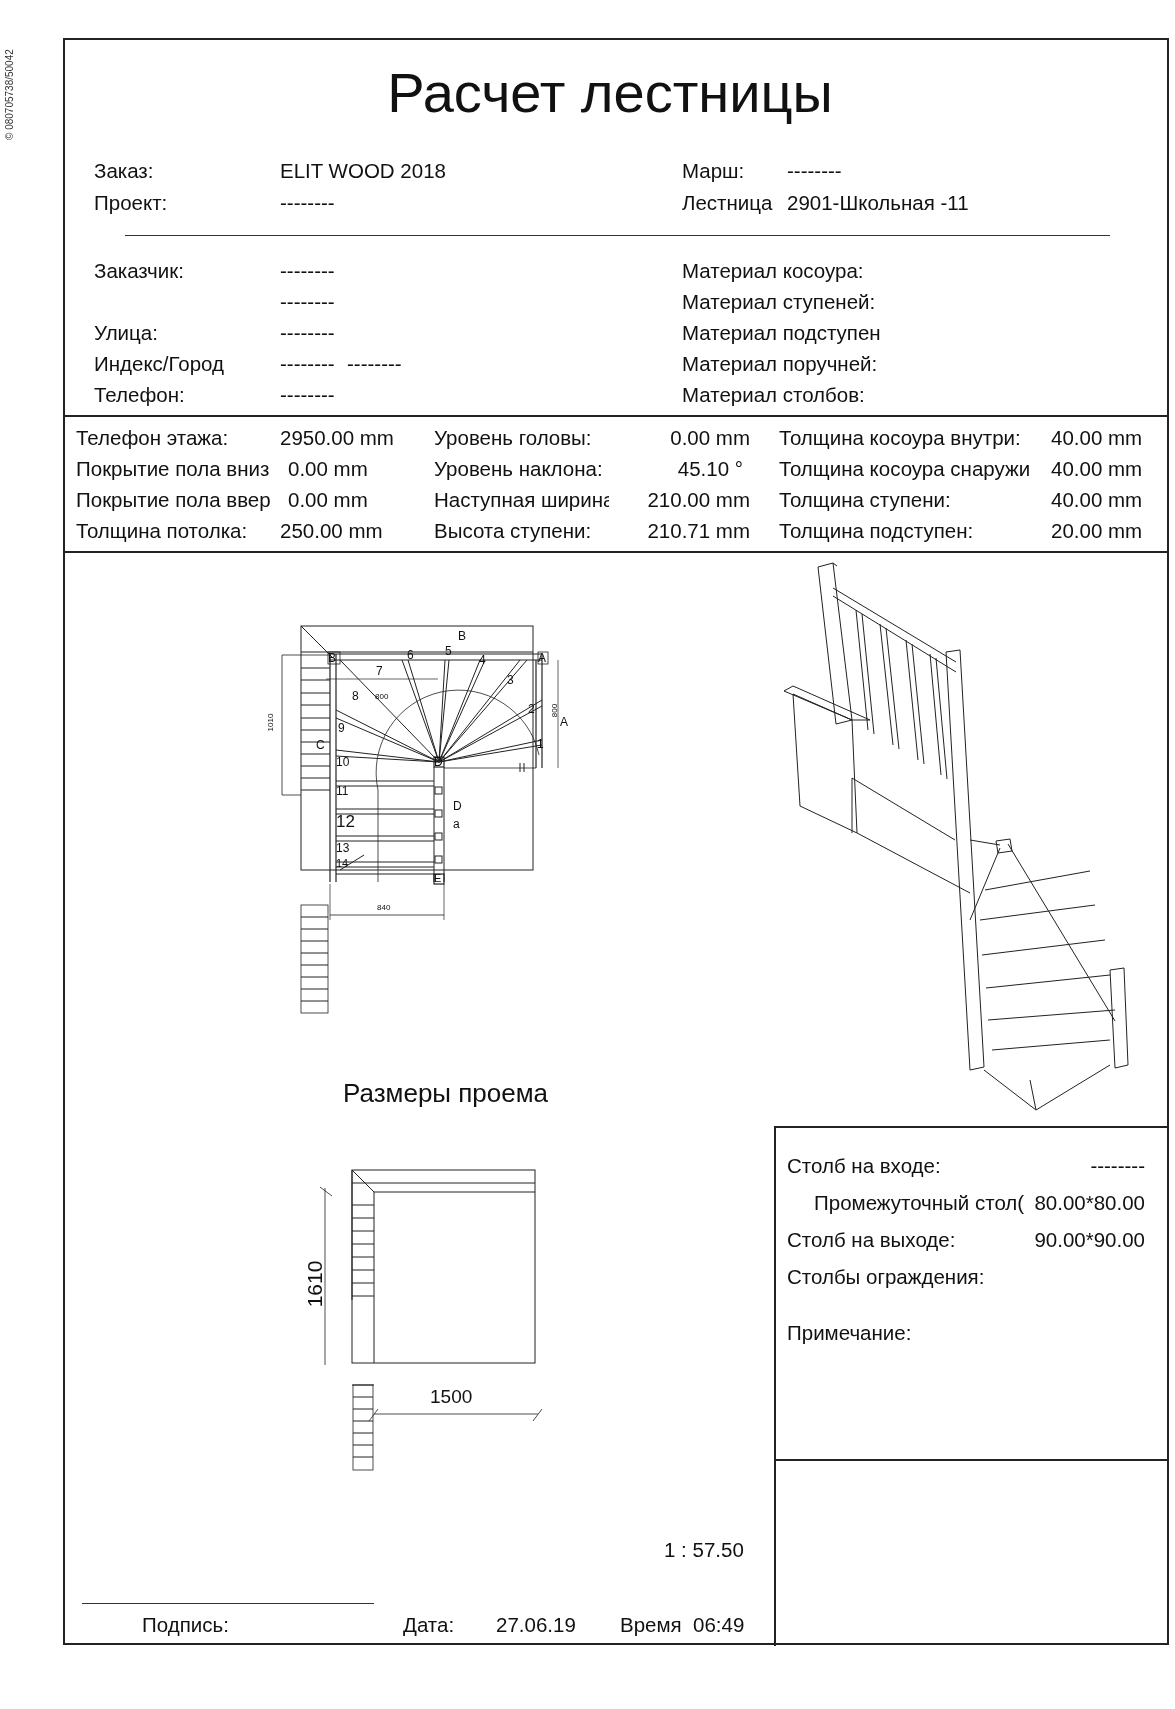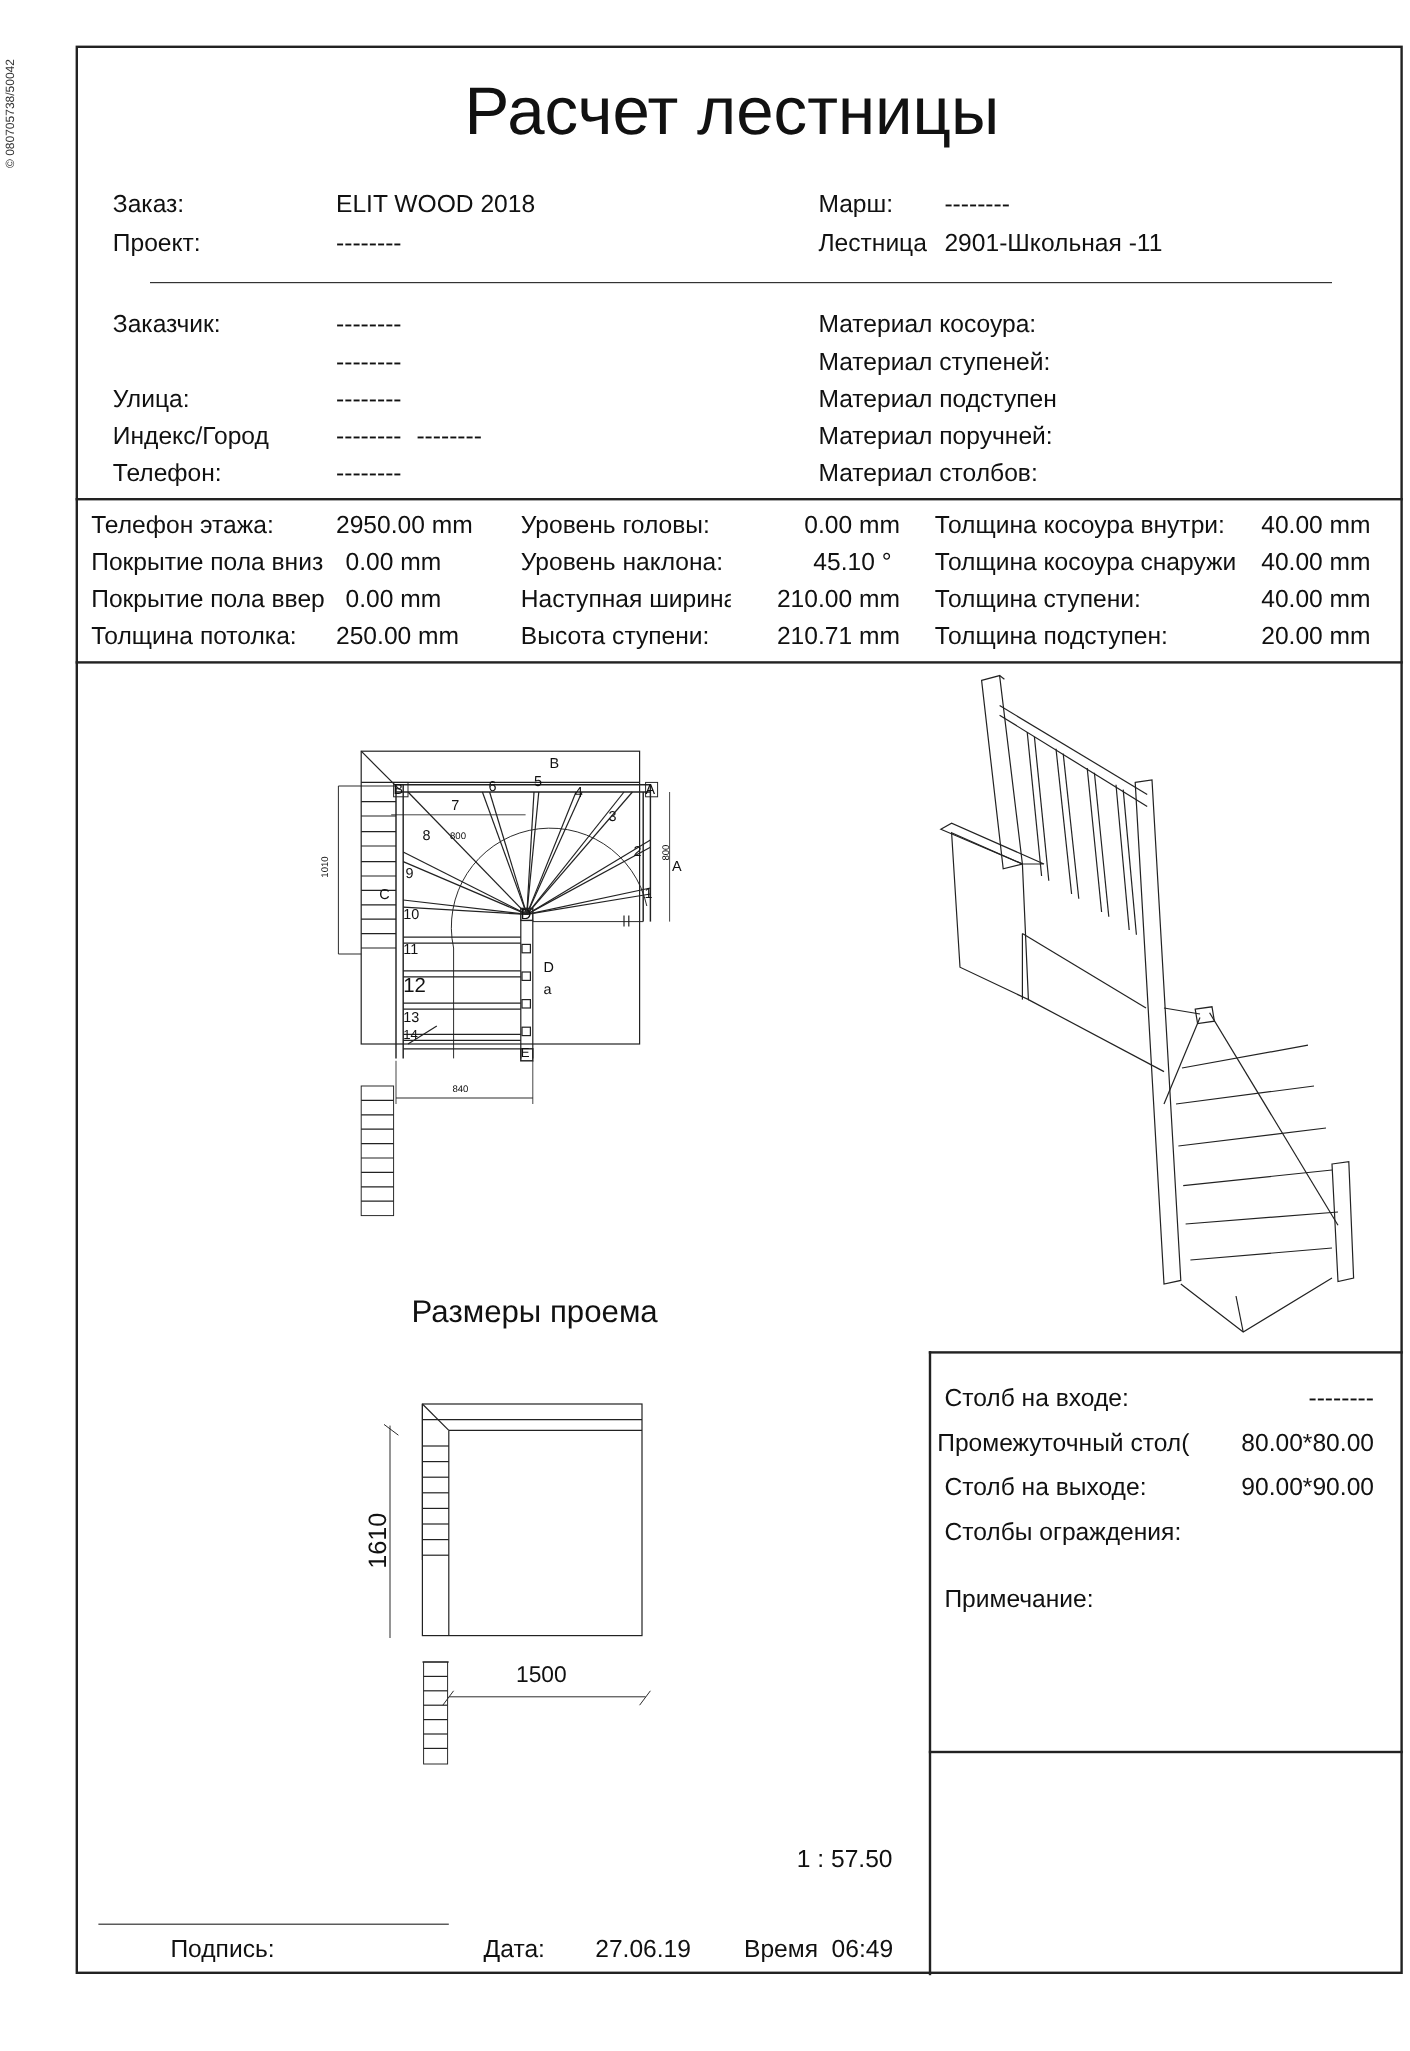--- a/index.html
+++ b/index.html
@@ -289,21 +289,21 @@
   <div class="abs" style="font-size:21px;left:292px;top:1272px;transform:rotate(-90deg)">1610</div>
   <div class="abs" style="font-size:19px;left:430px;top:1386px">1500</div>
 </div>
 
 <div class="hline" style="left:774px;width:395px;top:1126px"></div>
 <div class="vline" style="left:774px;top:1126px;height:520px"></div>
 <div class="hline" style="left:774px;width:395px;top:1459px"></div>
 <div>
   <div class="abs t20" style="left:787px;top:1154px">Столб на входе:</div>
   <div class="abs t20 right" style="left:1000px;width:145px;top:1154px">--------</div>
-  <div class="abs t20" style="left:781px;top:1191px">Промежуточный стол(</div>
+  <div class="abs t20" style="left:814px;top:1191px">Промежуточный стол(</div>
   <div class="abs t20 right" style="left:1000px;width:145px;top:1191px">80.00*80.00</div>
   <div class="abs t20" style="left:787px;top:1228px">Столб на выходе:</div>
   <div class="abs t20 right" style="left:1000px;width:145px;top:1228px">90.00*90.00</div>
   <div class="abs t20" style="left:787px;top:1265px">Столбы ограждения:</div>
   <div class="abs t20" style="left:787px;top:1321px">Примечание:</div>
 </div>
 
 <div class="abs t20" style="left:664px;top:1538px">1 : 57.50</div>
 <div class="hline thin" style="left:82px;width:292px;top:1603px"></div>
 <div class="abs t20" style="left:142px;top:1613px">Подпись:</div>

